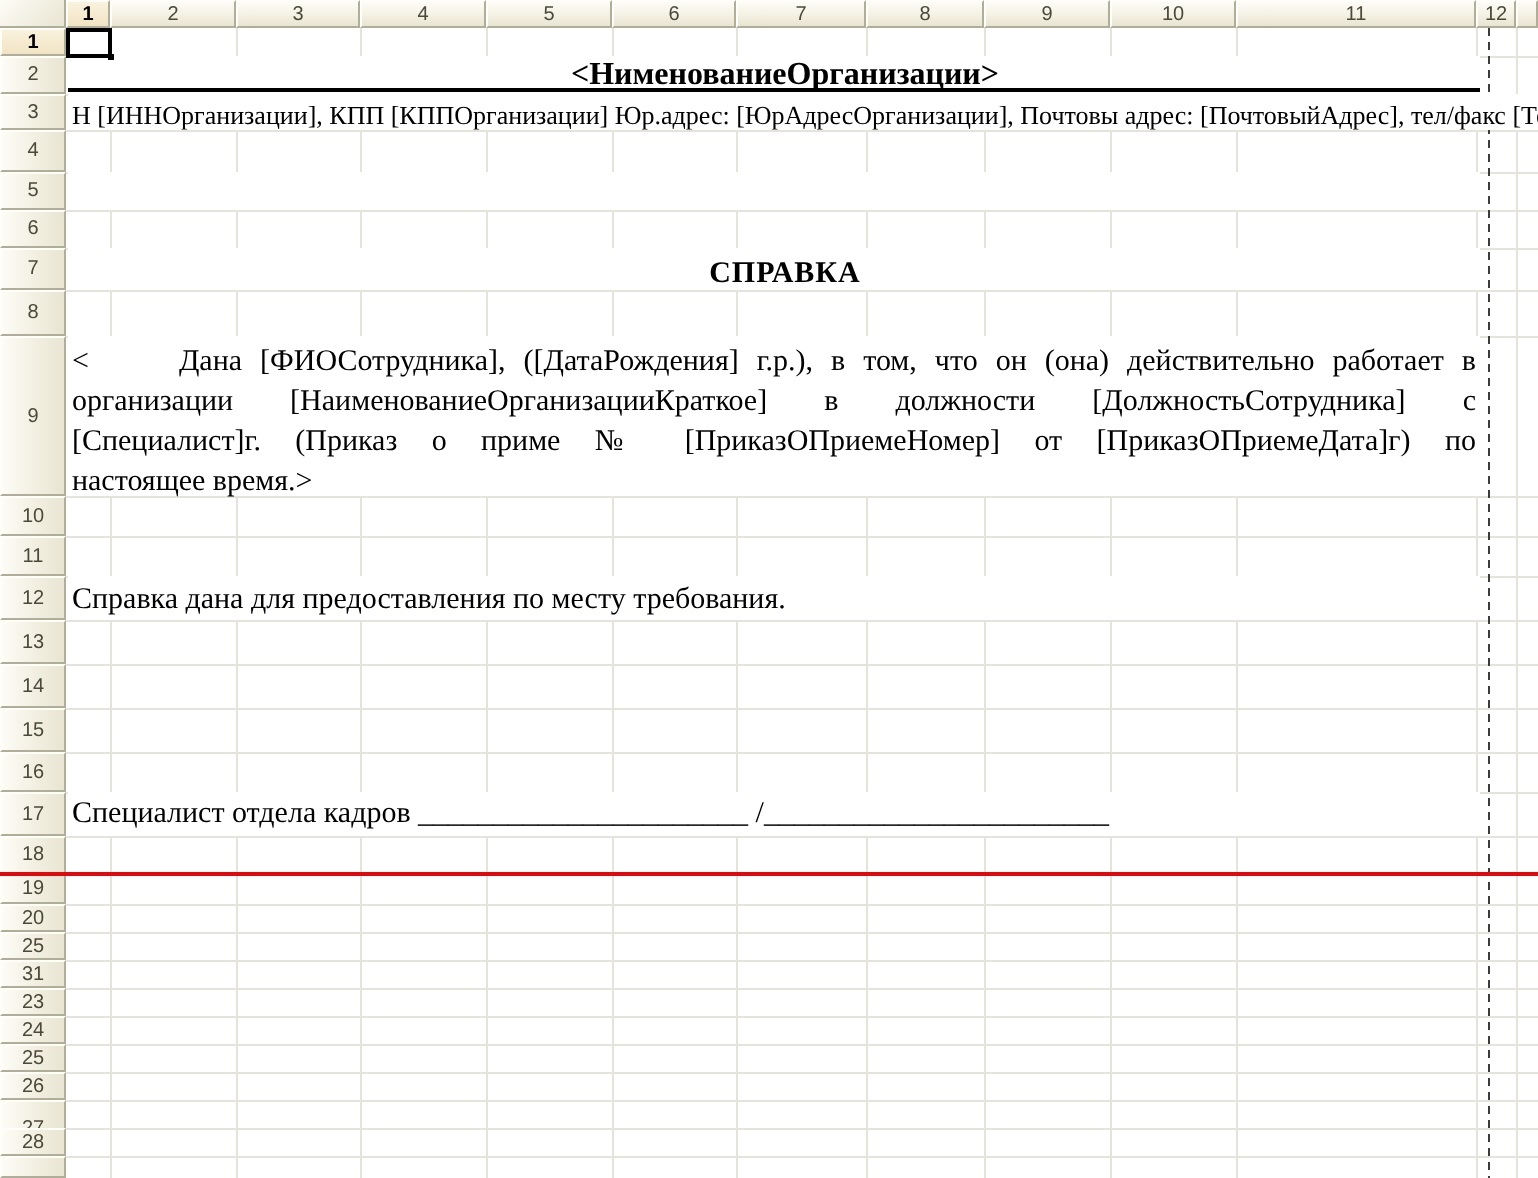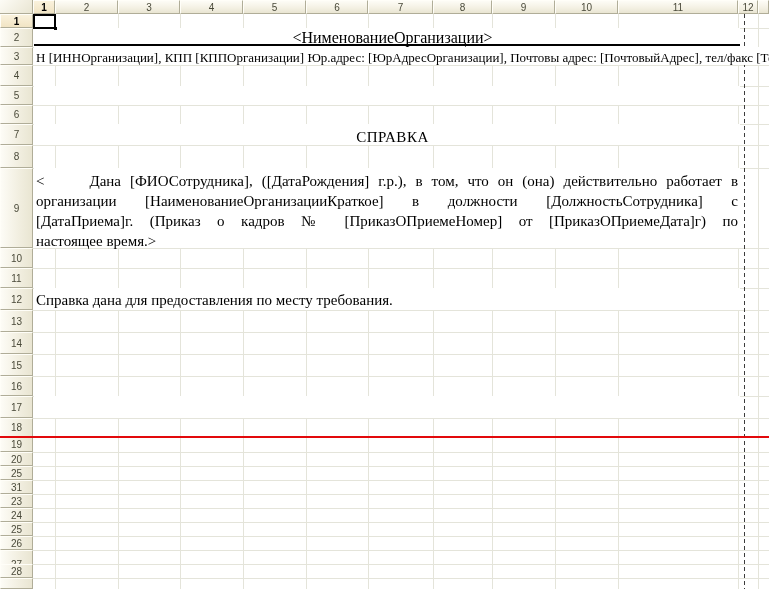--- a/index.html
+++ b/index.html
@@ -38,21 +38,21 @@
   }
   .selbox::after {
     content:""; position:absolute; right:-3px; bottom:-3px;
     width:3px; height:3px; background:#000;
   }
   
   .doc {
     position:absolute; z-index:5; color:#000;
     font-family:"Liberation Serif", serif; font-size:15px; white-space:nowrap;
   }
-  .doc.bold { font-weight:normal;padding-left:12px; }
+  .doc.bold { font-weight:bold;padding-left:12px; }
   .doc.center { text-align:center; }
   .doc.small { font-size:13px; }
   .doc.title { font-size:16px; }
   .titleline { position:absolute; left:34px; top:44px; width:706px; height:2px; background:#000; z-index:5; }
   #para { position:absolute; left:36px; top:171px; width:702px; z-index:5;
           font-family:Liberation Serif, serif; font-size:15px; line-height:20px; }
   #para .pline { white-space:normal; text-align:justify; text-align-last:justify; }
   #para .pline.last { text-align-last:left; }
 </style>
 </head>
@@ -162,21 +162,22 @@
   <div class="titleline"></div>
 
   <div class="doc small" style="left:36px;top:50px;">Н [ИННОрганизации], КПП [КППОрганизации] Юр.адрес: [ЮрАдресОрганизации], Почтовы адрес: [ПочтовыйАдрес], тел/факс [Теле</div>
 
 
   <div class="doc bold center" style="left:33px;top:129px;width:707px;letter-spacing:0.5px;">СПРАВКА</div>
 
   <div id="para">
     <div class="pline">&lt;&nbsp;&nbsp;&nbsp;&nbsp; Дана [ФИОСотрудника], ([ДатаРождения] г.р.), в том, что он (она) действительно работает в</div>
     <div class="pline">организации [НаименованиеОрганизацииКраткое] в должности [ДолжностьСотрудника] с</div>
-    <div class="pline">[ДатаПриема]г. (Приказ о кадров № [ПриказОПриемеНомер] от [ПриказОПриемеДата]г) по</div>
+    <div class="pline">[Специалист]г. (Приказ о приме № [ПриказОПриемеНомер] от [ПриказОПриемеДата]г) по</div>
     <div class="pline last">настоящее время.&gt;</div>
   </div>
 
   <div class="doc" style="left:36px;top:292px;">Справка дана для предоставления по месту требования.</div>
 
+  <div class="doc" style="left:36px;top:399px;">Специалист отдела кадров  ______________________ /_______________________</div>
 
   <div class="redline"></div>
 </div>
 
 </body></html>

